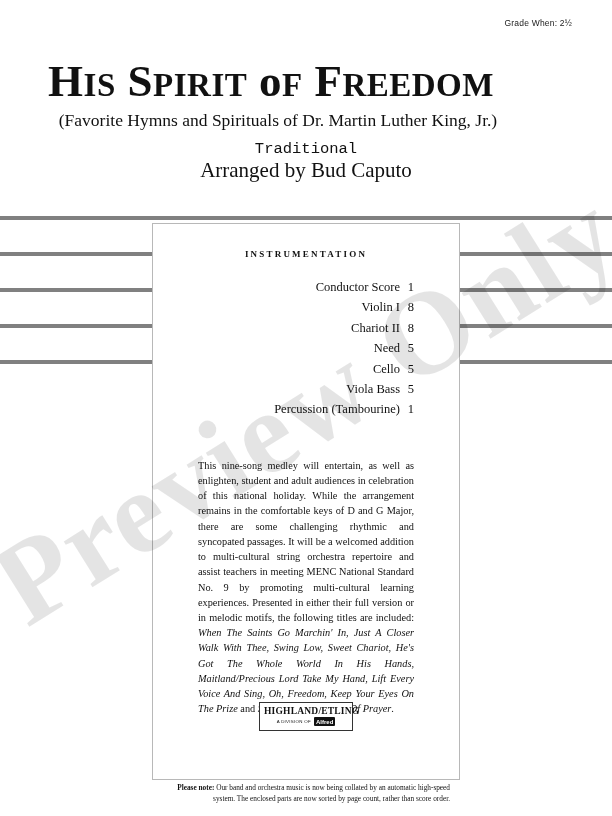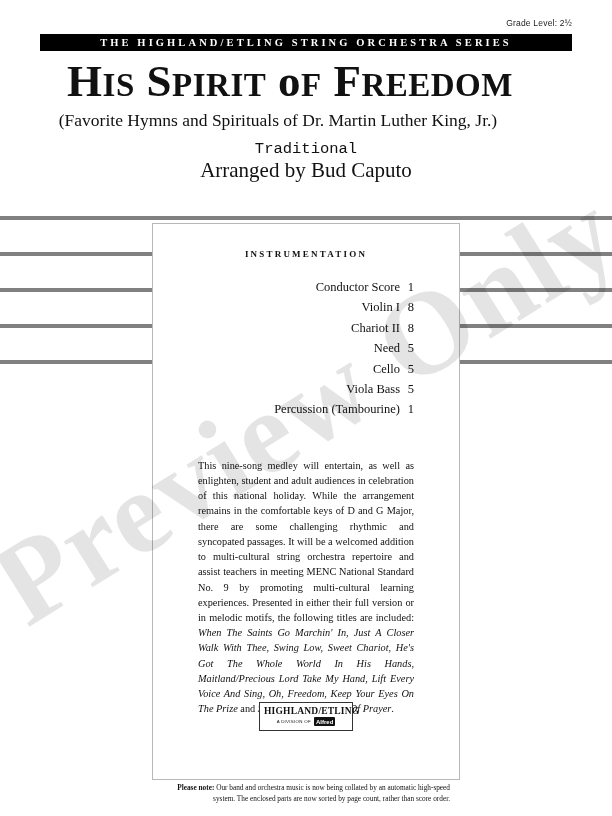--- a/index.html
+++ b/index.html
@@ -61,21 +61,20 @@
     top: 58px;
     left: 0;
     width: 542px;
     text-align: center;
     font-family: "Liberation Serif", serif;
     font-size: 45px;
     font-weight: bold;
     letter-spacing: 0.5px;
     line-height: 1.06;
     color: #111;
-    margin-left: 19px;
   }
   .title .sc {
     font-size: 33px;
   }
   .subtitle {
     position: absolute;
     top: 110px;
     left: 0;
     width: 556px;
     text-align: center;
@@ -242,25 +241,22 @@
     white-space: nowrap;
     color: rgba(0, 0, 0, 0.105);
     letter-spacing: 2px;
   }
 </style>
 </head>
 <body>
 
 <div class="page">
 
-  <div class="grade-level">Grade Level: 2½</div>
-
-  <div class="series-bar">
-    <span>The Highland/Etling String Orchestra Series</span>
-  </div>
+  <div class="grade-level">Grade When: 2½</div>
+
 
   <div class="title"><span>H</span><span class="sc">IS</span> <span>S</span><span class="sc">PIRIT</span> <span>o</span><span class="sc">F</span> <span>F</span><span class="sc">REEDOM</span></div>
   <div class="subtitle">(Favorite Hymns and Spirituals of Dr. Martin Luther King, Jr.)</div>
   <div class="composer">Traditional</div>
   <div class="arranger">Arranged by Bud Caputo</div>
 
   <div class="staff" style="top:216px;"></div>
   <div class="staff" style="top:252px;"></div>
   <div class="staff" style="top:288px;"></div>
   <div class="staff" style="top:324px;"></div>

